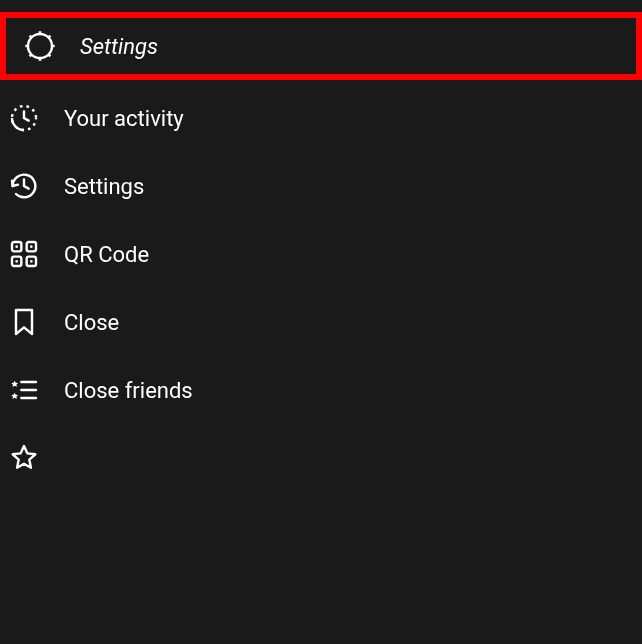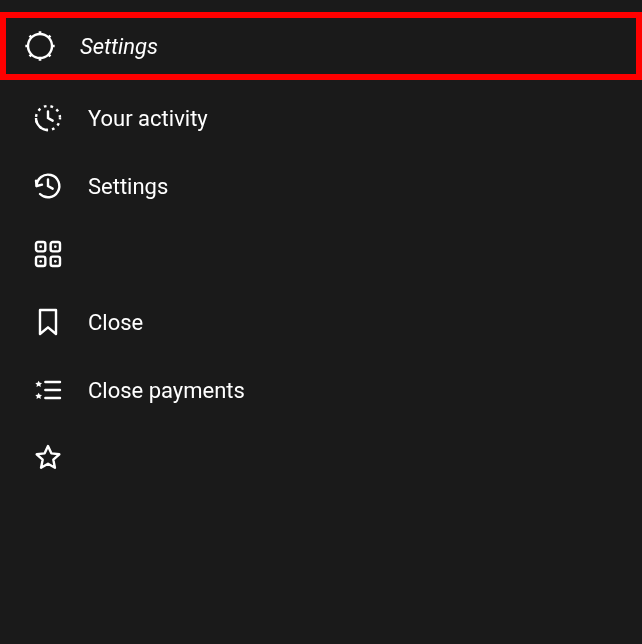--- a/index.html
+++ b/index.html
@@ -16,21 +16,21 @@
       overflow: hidden;
     }
     .menu {
       display: flex;
       flex-direction: column;
       padding-top: 12px;
     }
     .menu-item {
       display: flex;
       align-items: center;
-      padding: 18px 32px;
+      padding: 18px 8px;
       cursor: pointer;
       gap: 24px;
     }
     .menu-item.highlighted {
       border: 6px solid #ff0000;
       padding: 12px 18px;
       margin-bottom: 4px;
       font-style: italic;
     }
     .icon {
@@ -95,20 +95,21 @@
         <rect x="3" y="3" width="7" height="7" rx="1.5"></rect>
         <rect x="14" y="3" width="7" height="7" rx="1.5"></rect>
         <rect x="3" y="14" width="7" height="7" rx="1.5"></rect>
         <rect x="14" y="14" width="7" height="7" rx="1.5"></rect>
         <circle cx="6.5" cy="6.5" r="1" fill="#ffffff" stroke="none"></circle>
         <circle cx="17.5" cy="6.5" r="1" fill="#ffffff" stroke="none"></circle>
         <circle cx="6.5" cy="17.5" r="1" fill="#ffffff" stroke="none"></circle>
         <circle cx="17.5" cy="17.5" r="1" fill="#ffffff" stroke="none"></circle>
       </svg>
     </span>
+    <span class="label">QR Code</span>
   </div>
 
   <div class="menu-item">
     <span class="icon">
       <svg viewBox="0 0 24 24" fill="none" stroke="#ffffff" stroke-width="1.8">
         <path d="M6 3 L18 3 L18 21 L12 16 L6 21 Z" stroke-linejoin="round"></path>
       </svg>
     </span>
     <span class="label">Close</span>
   </div>
@@ -117,21 +118,21 @@
   <div class="menu-item">
     <span class="icon">
       <svg viewBox="0 0 24 24" fill="none" stroke="#ffffff" stroke-width="1.8">
         <path d="M5 5 L5.8 6.6 L7.5 6.8 L6.3 8 L6.6 9.7 L5 8.9 L3.4 9.7 L3.7 8 L2.5 6.8 L4.2 6.6 Z" fill="#ffffff" stroke="none"></path>
         <path d="M5 14 L5.8 15.6 L7.5 15.8 L6.3 17 L6.6 18.7 L5 17.9 L3.4 18.7 L3.7 17 L2.5 15.8 L4.2 15.6 Z" fill="#ffffff" stroke="none"></path>
         <line x1="10" y1="6" x2="21" y2="6" stroke-linecap="round"></line>
         <line x1="10" y1="12" x2="21" y2="12" stroke-linecap="round"></line>
         <line x1="10" y1="18" x2="21" y2="18" stroke-linecap="round"></line>
       </svg>
     </span>
-    <span class="label">Close payments</span>
+    <span class="label">Close friends</span>
   </div>
 
   <div class="menu-item">
     <span class="icon">
       <svg viewBox="0 0 24 24" fill="none" stroke="#ffffff" stroke-width="1.8">
         <path d="M12 3 L14.5 8.5 L20.5 9.2 L16 13.3 L17.2 19.3 L12 16.3 L6.8 19.3 L8 13.3 L3.5 9.2 L9.5 8.5 Z" stroke-linejoin="round"></path>
       </svg>
     </span>
   </div>
 

